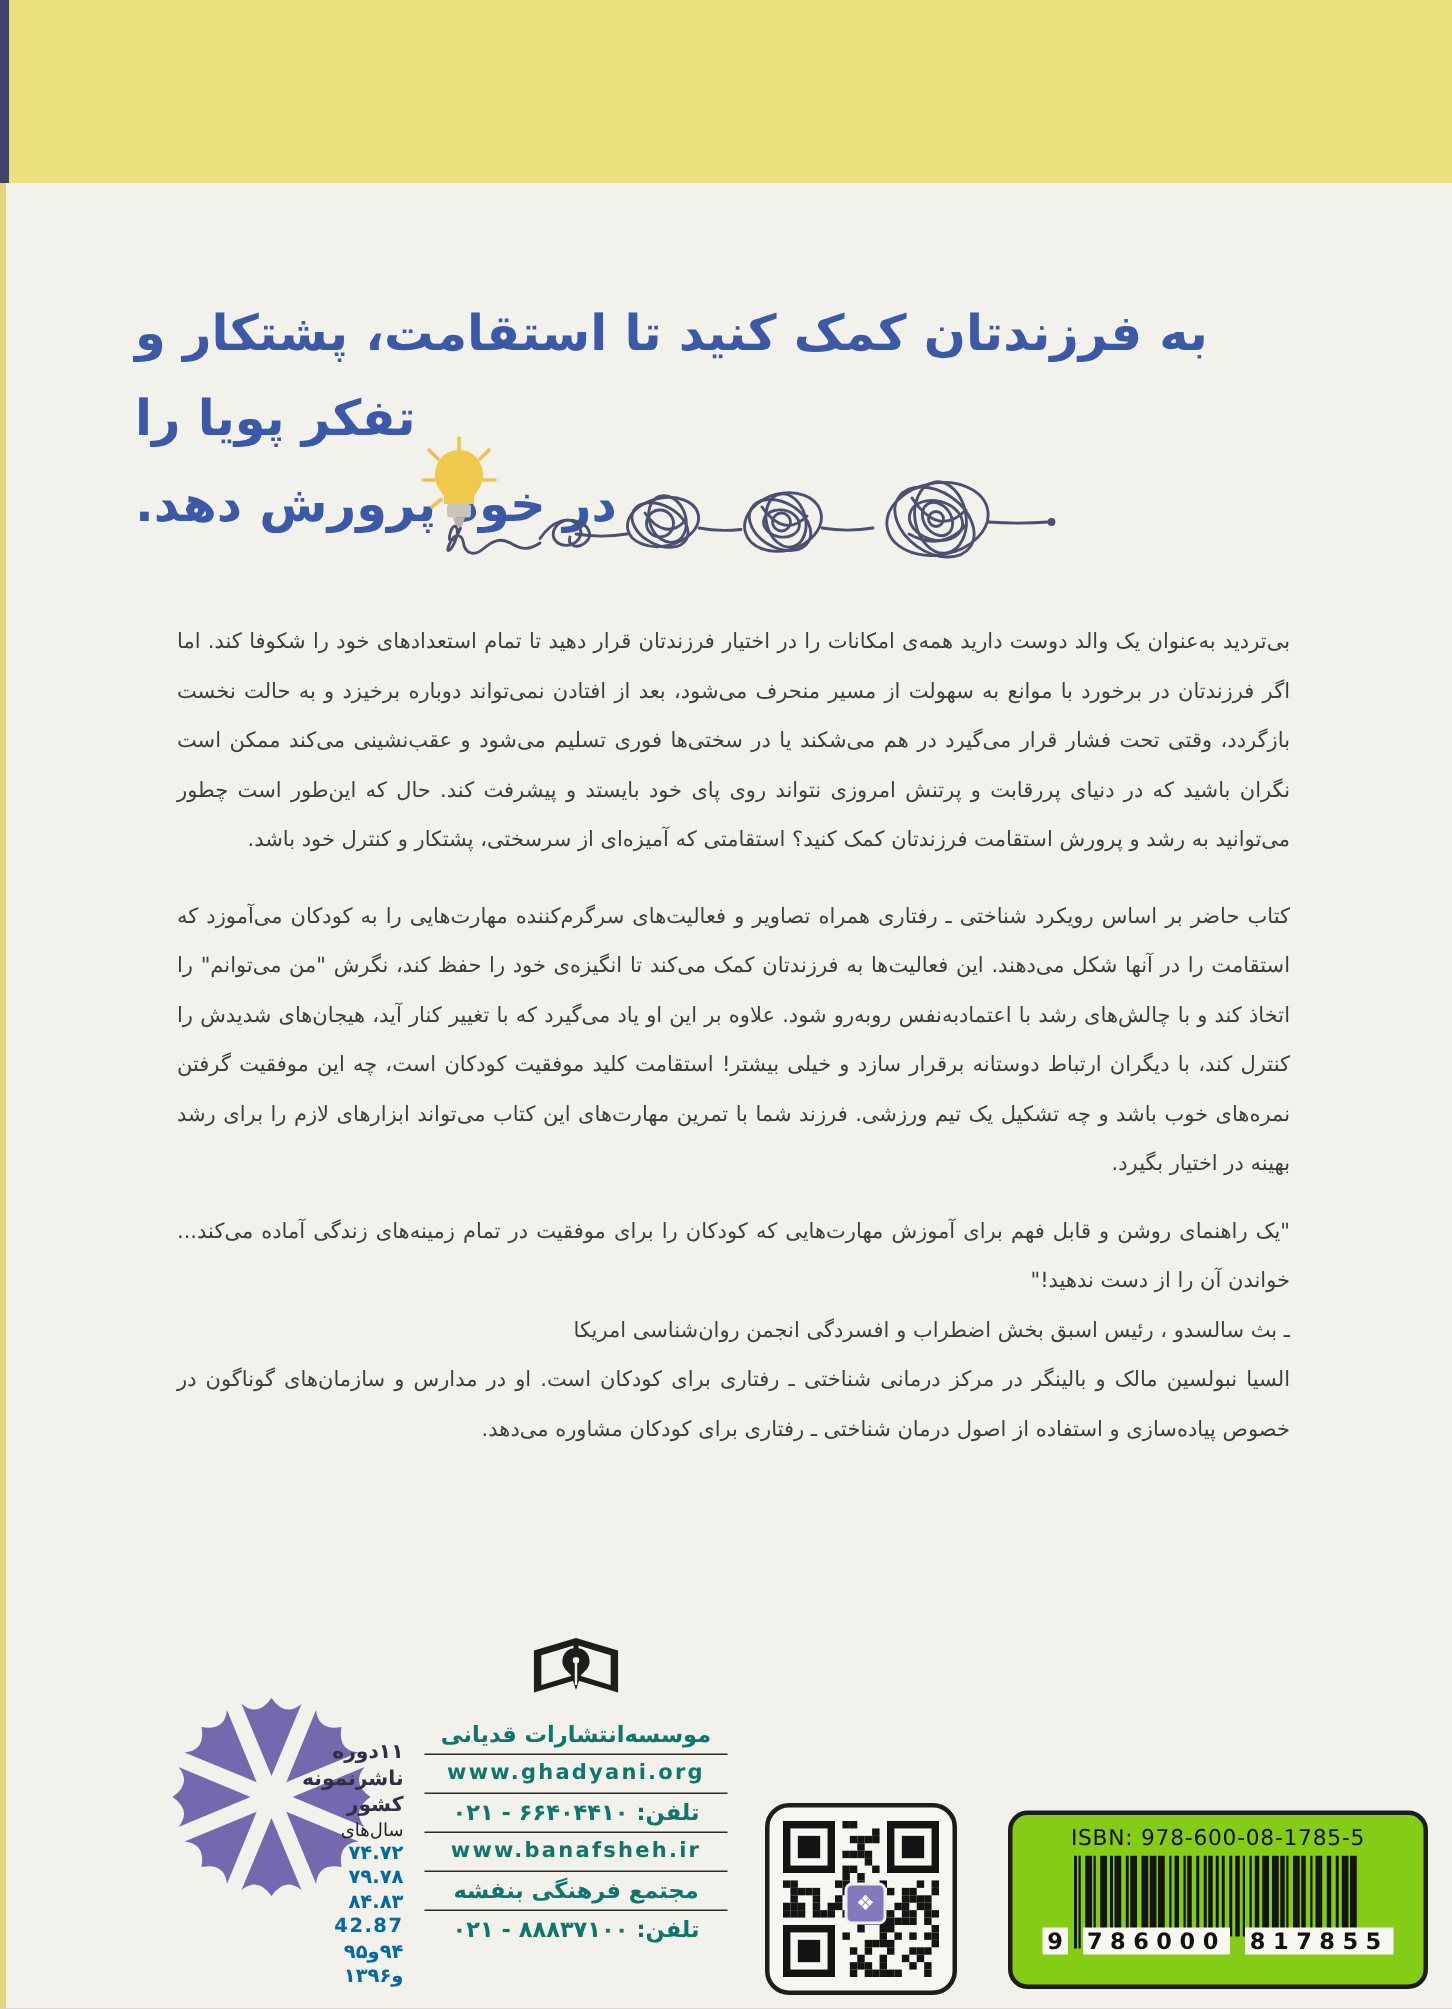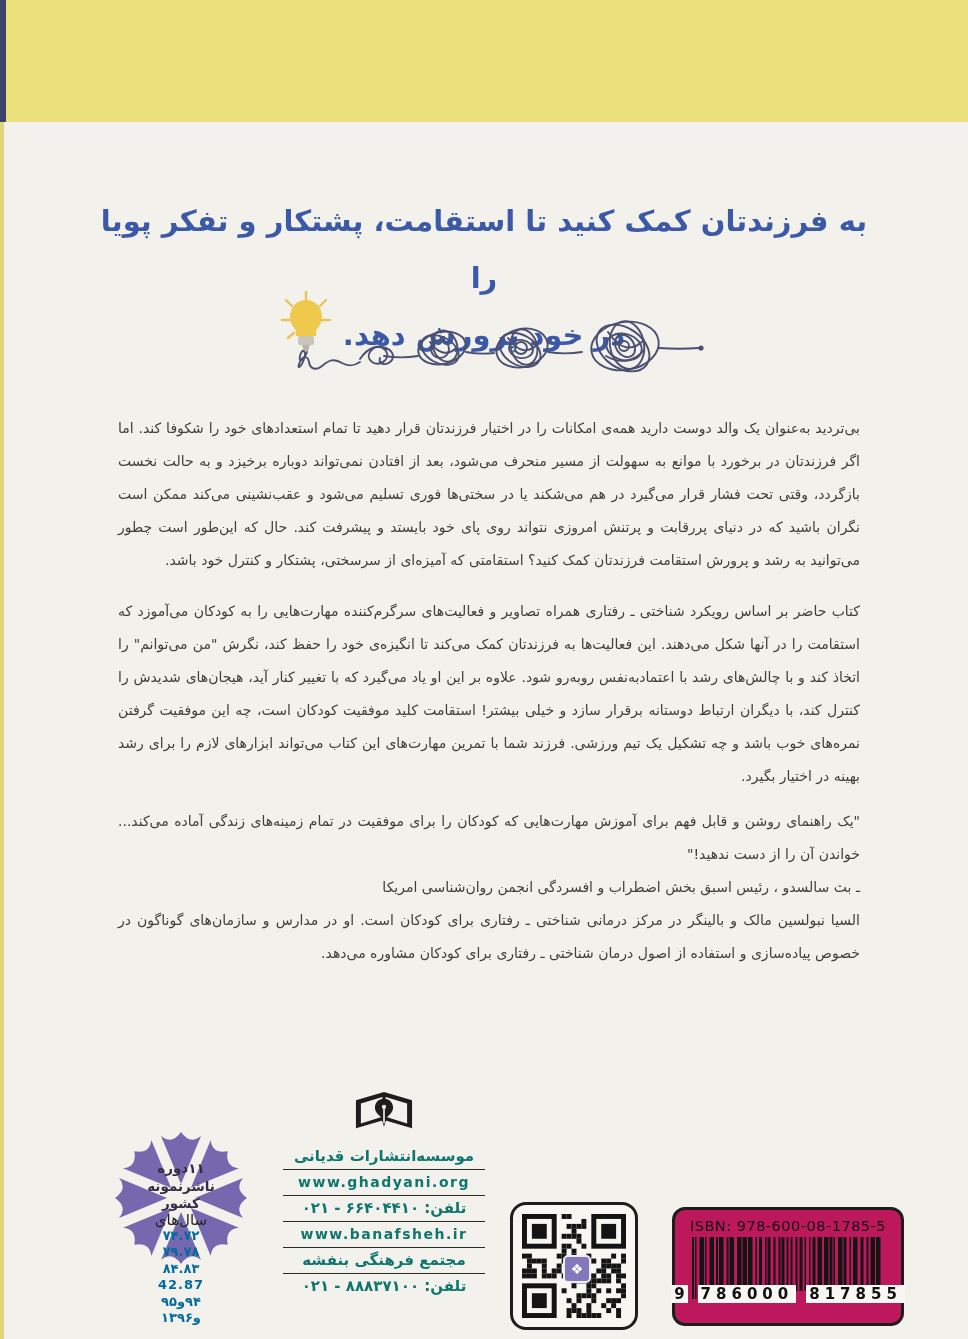--- a/index.html
+++ b/index.html
@@ -8,63 +8,63 @@
     position:relative;width:968px;height:1339px;overflow:hidden;
     background:#f2f1ec;font-family:"DejaVu Sans",sans-serif;
     margin:0 auto;
   }
   .top-band{position:absolute;left:0;top:0;width:100%;height:122px;background:#ebe07b;}
   .spine-navy{position:absolute;left:0;top:0;width:6px;height:122px;background:#3d4369;}
   .spine-yellow{position:absolute;left:0;top:122px;width:4px;height:1217px;background:#ded066;opacity:.85;}
 
   .headline{
     position:absolute;top:193px;left:90px;width:788px;
-    direction:rtl;text-align:center;color:#3c59a7;font-weight:bold;
-    font-size:29px;line-height:57px;letter-spacing:-0.2px;
+    direction:rtl;text-align:left;color:#3c59a7;font-weight:bold;
+    font-size:33px;line-height:57px;letter-spacing:-0.2px;
   }
   .doodle{position:absolute;left:280px;top:290px;width:430px;height:92px;}
 
   .body-text{
     position:absolute;top:412px;left:118px;width:742px;
     direction:rtl;color:#3f3e3c;font-size:14px;line-height:33px;
   }
   .body-text p{margin:0;text-align:justify;text-align-last:right;}
   .body-text .p2{margin-top:18px;}
   .body-text .quote{margin-top:12px;}
   .attrib{margin-top:0;text-align:right;}
   .bio{margin-top:0;}
 
   
   .award{position:absolute;left:93px;top:1122px;width:176px;height:212px;}
   .award svg{position:absolute;left:3px;top:6px;}
-  .award-text{position:absolute;left:0;top:38px;width:100%;direction:rtl;text-align:center;color:#332e46;}
+  .award-text{position:absolute;left:0;top:38px;width:100%;direction:rtl;color:#332e46;}
   .a-top{font-size:13.5px;line-height:17.5px;font-weight:bold;}
-  .a-small{font-size:15px;line-height:15px;color:#222;}
+  .a-small{font-size:12px;line-height:15px;color:#222;}
   .a-num{font-size:13px;line-height:16.5px;font-weight:bold;color:#0369a1;letter-spacing:1px;}
 
   
   .pub{position:absolute;left:283px;top:1087px;width:202px;color:#0f766e;}
   .pub-logo{display:block;margin:0 auto 9px auto;}
   .pub-row{direction:rtl;text-align:center;padding:2px 0 3px 0;border-bottom:1.7px solid #2a2a2a;
            font-weight:bold;font-size:15px;line-height:20px;white-space:nowrap;}
   .pub-row.ltr{direction:ltr;letter-spacing:1.5px;font-size:14px;}
   .pub-row.last{border-bottom:none;}
   .pub-row .num{letter-spacing:1px;}
 
   
   .qr{position:absolute;left:510px;top:1202px;width:128px;height:128px;box-sizing:border-box;
       border:3px solid #1d1d1d;border-radius:16px;background:#f7f6f1;}
   .qr svg{position:absolute;left:9px;top:9px;}
   .qr-center{position:absolute;left:50px;top:50px;width:28px;height:28px;background:#8478bd;
              border:2px solid #efeef8;border-radius:5px;box-sizing:border-box;
              color:#fff;font-size:14px;line-height:24px;text-align:center;}
 
   
-  .bar{position:absolute;left:672px;top:1207px;width:232px;height:119px;box-sizing:border-box;
-       border:3px solid #1d1d1d;border-radius:13px;background:#be185d;text-align:center;}
+  .bar{position:absolute;left:672px;top:1207px;width:280px;height:119px;box-sizing:border-box;
+       border:3px solid #1d1d1d;border-radius:13px;background:#84cc16;text-align:center;}
   .isbn{margin-top:8px;font-size:14.5px;color:#111;letter-spacing:0.5px;font-weight:500;}
   .bars{display:block;margin:3px auto 0 auto;}
   .digits{display:flex;justify-content:center;gap:10px;font-size:15px;font-weight:bold;color:#111;
           margin-top:-16px;position:relative;}
   .digits span{background:#f8f7f2;padding:0 3px;letter-spacing:5px;}
   .digits .d9{letter-spacing:0;}
 </style>
 </head>
 <body>
 

